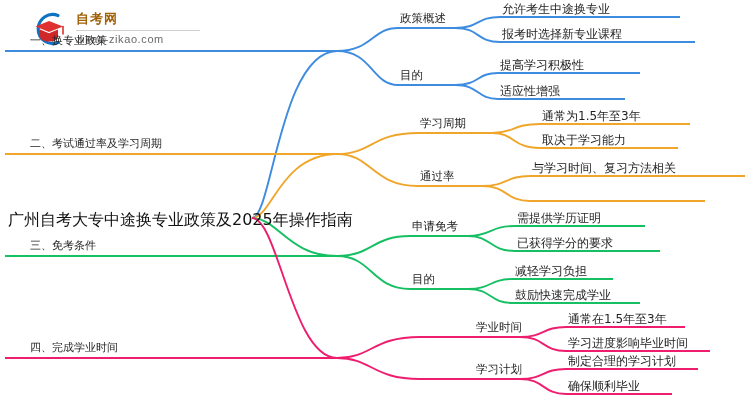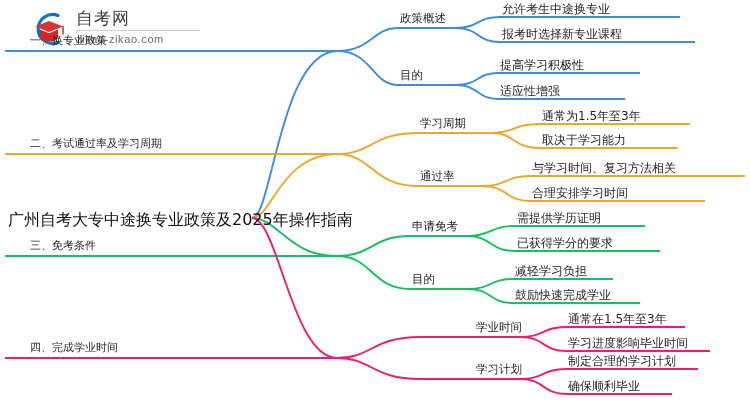--- a/index.html
+++ b/index.html
@@ -39,23 +39,23 @@
     width: 40px;
     height: 38px;
   }
   .logo-text {
     position: absolute;
     left: 46px;
     top: 0px;
     width: 140px;
   }
   .logo-cn {
-    font-size: 17px;
-    font-weight: normal;
-    color: #404040;
+    font-size: 13px;
+    font-weight: bold;
+    color: #a16207;
     letter-spacing: 1px;
     line-height: 21px;
     font-family: "DejaVu Sans", "Liberation Sans", sans-serif;
   }
   .logo-rule {
     width: 124px;
     height: 1px;
     background: #cfcfcf;
     margin-top: 1px;
   }
@@ -210,21 +210,20 @@
   <div class="node leaf" style="left:500px; top:83px;">适应性增强</div>
 
   <div class="node lvl1" style="left:30px; top:136px;">二、考试通过率及学习周期</div>
 
   <div class="node lvl2" style="left:420px; top:116px;">学习周期</div>
   <div class="node leaf" style="left:542px; top:108px;">通常为1.5年至3年</div>
   <div class="node leaf" style="left:542px; top:132px;">取决于学习能力</div>
 
   <div class="node lvl2" style="left:420px; top:169px;">通过率</div>
   <div class="node leaf" style="left:532px; top:160px;">与学习时间、复习方法相关</div>
-  <div class="node leaf" style="left:532px; top:185px;">合理安排学习时间</div>
 
   <div class="node lvl1" style="left:30px; top:238px;">三、免考条件</div>
 
   <div class="node lvl2" style="left:412px; top:219px;">申请免考</div>
   <div class="node leaf" style="left:517px; top:210px;">需提供学历证明</div>
   <div class="node leaf" style="left:517px; top:235px;">已获得学分的要求</div>
 
   <div class="node lvl2" style="left:412px; top:272px;">目的</div>
   <div class="node leaf" style="left:515px; top:263px;">减轻学习负担</div>
   <div class="node leaf" style="left:515px; top:287px;">鼓励快速完成学业</div>

